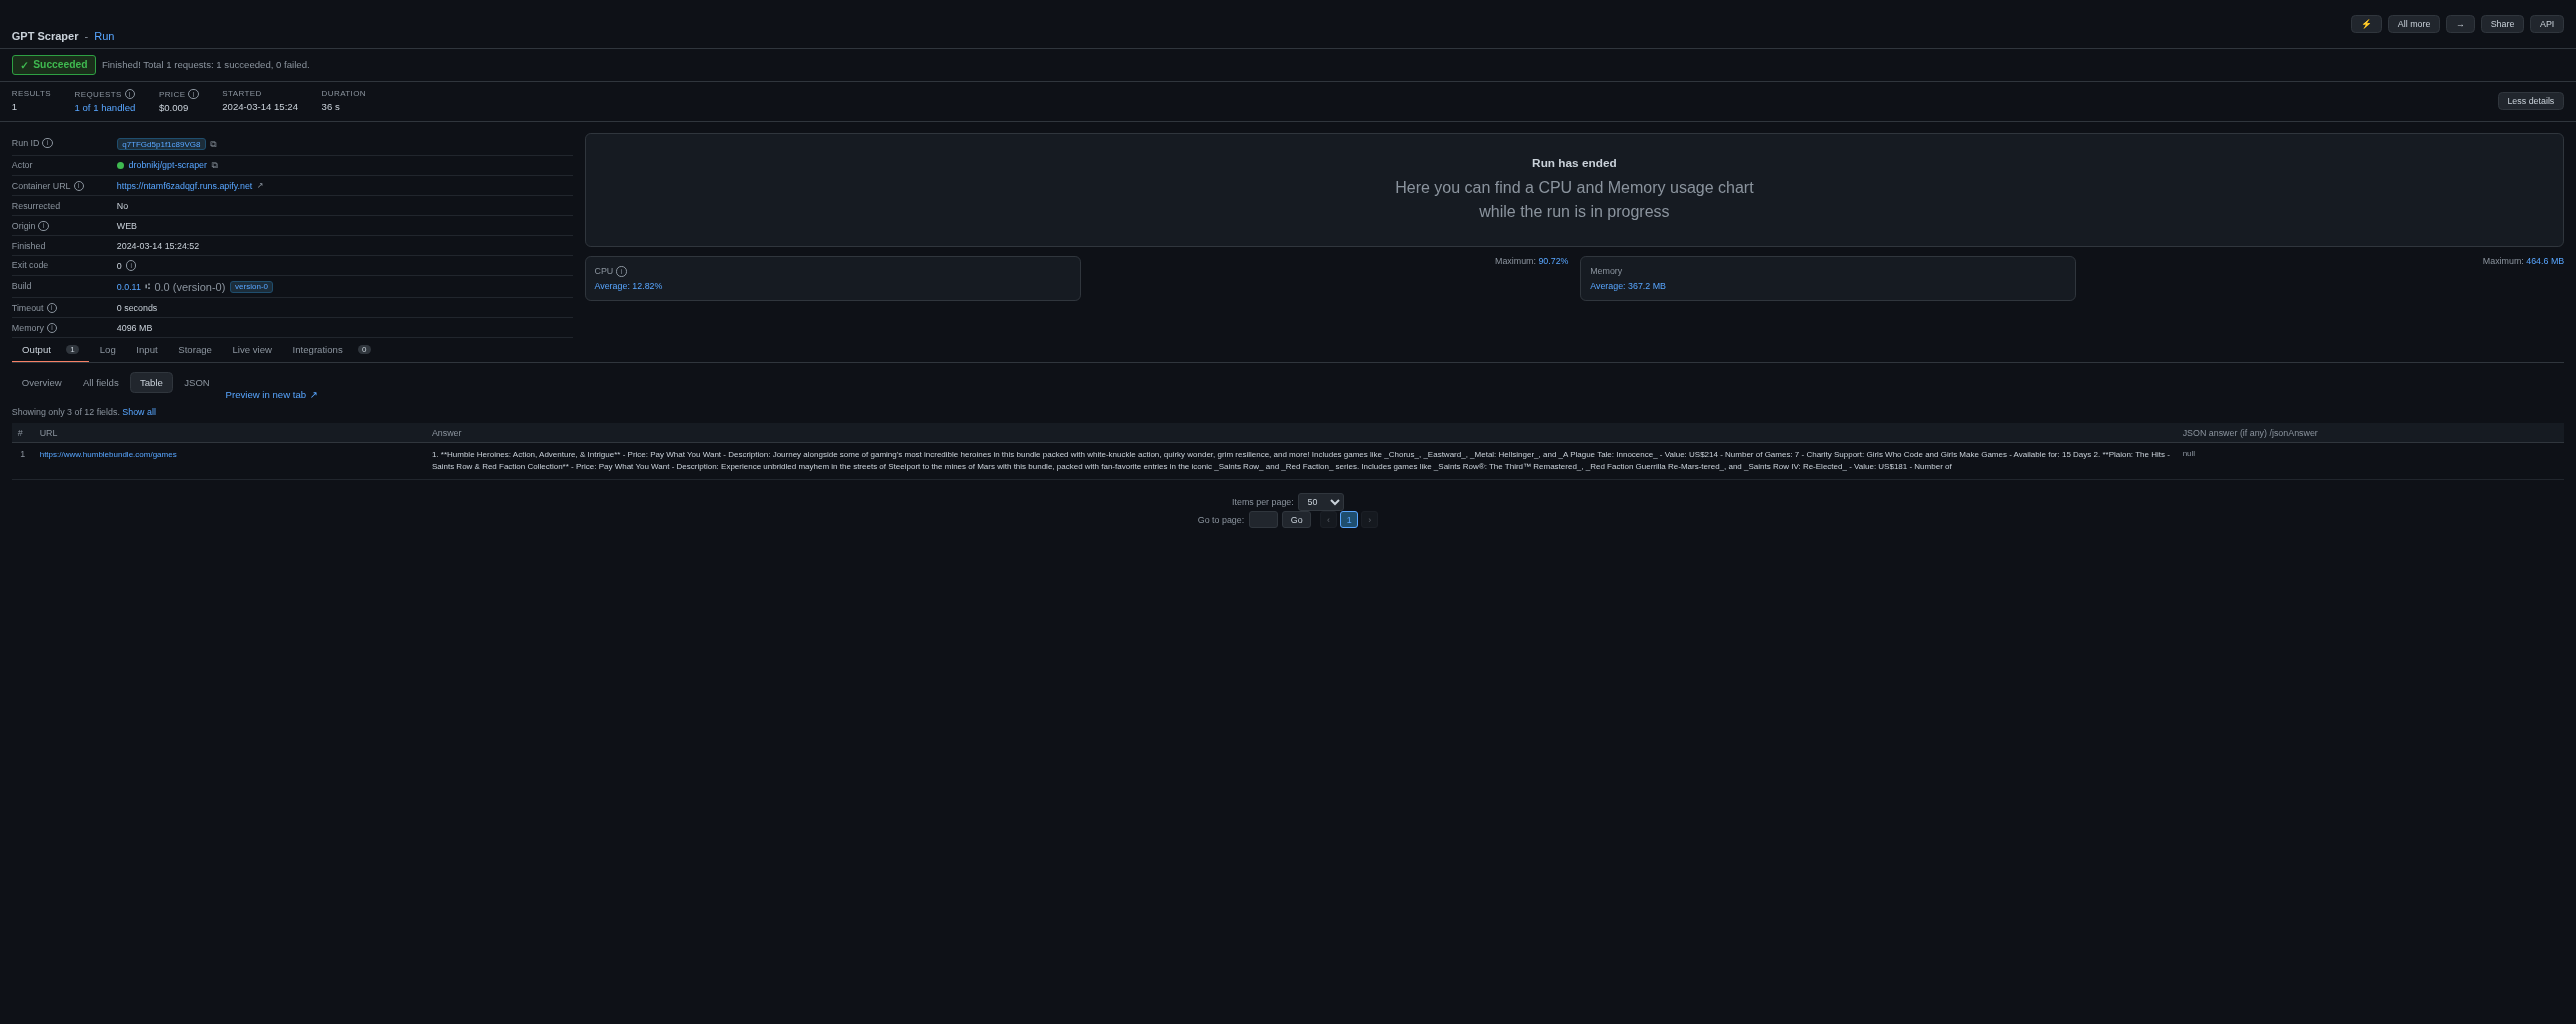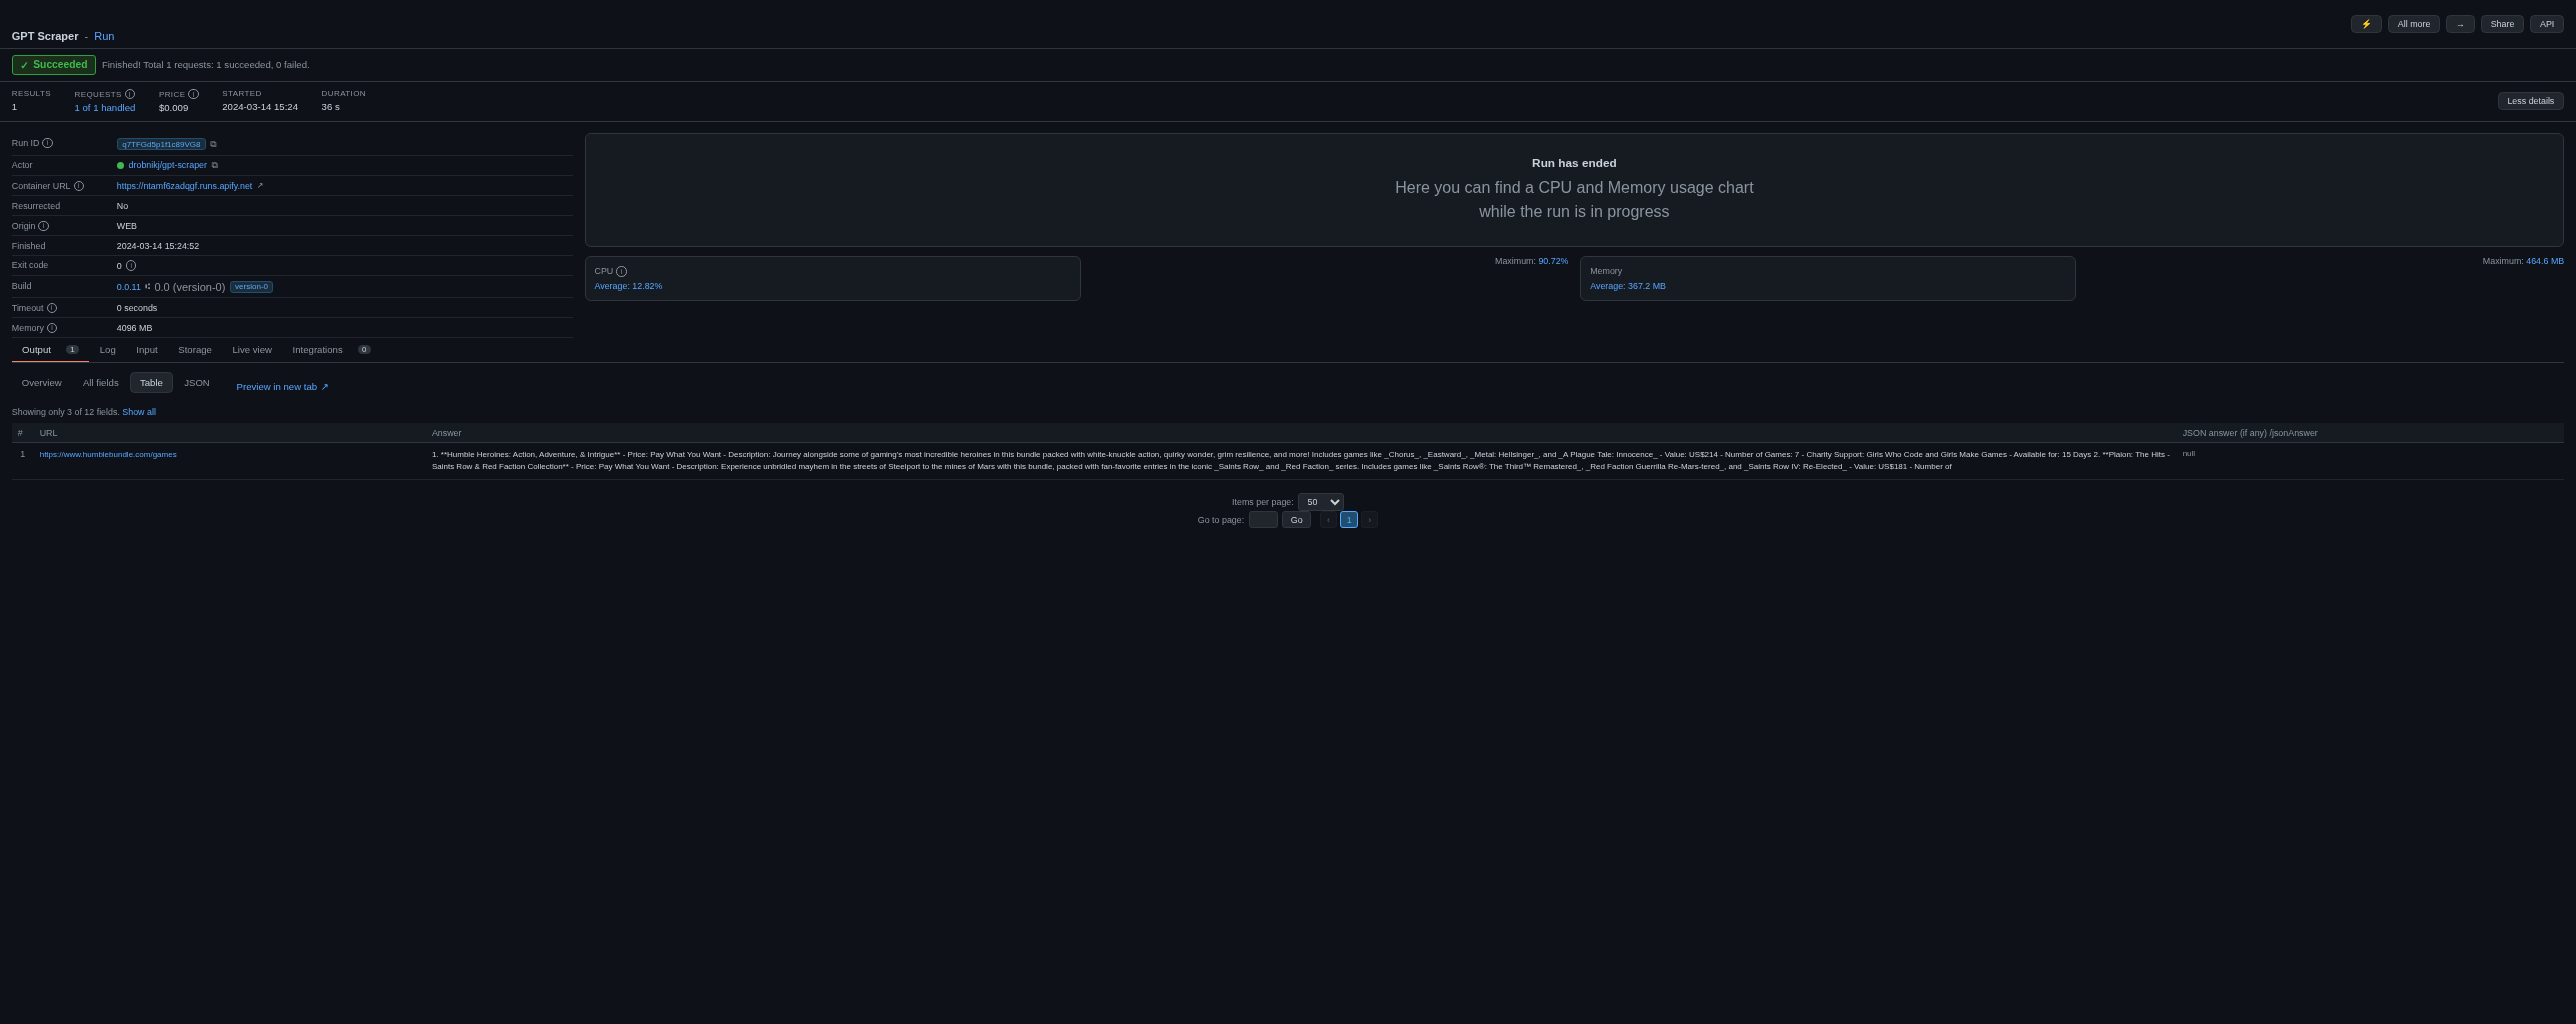--- a/index.html
+++ b/index.html
@@ -308,21 +308,21 @@
     </div>
     <div class="tab">
       <span>Live view</span>
     </div>
     <div class="tab">
       <span>Integrations</span>
       <span class="tab-badge">0</span>
     </div>
   </div>
 
-  <div style="display:flex; align-items:center; margin-bottom: 7.4px; gap: 11px;">
+  <div style="display:flex; align-items:flex-end; margin-bottom: 7.4px;">
     <div class="sub-tabs">
       <div class="sub-tab">
         <span>Overview</span>
       </div>
       <div class="sub-tab">
         <span>All fields</span>
       </div>
       <div class="sub-tab active">
         <span>Table</span>
       </div>

